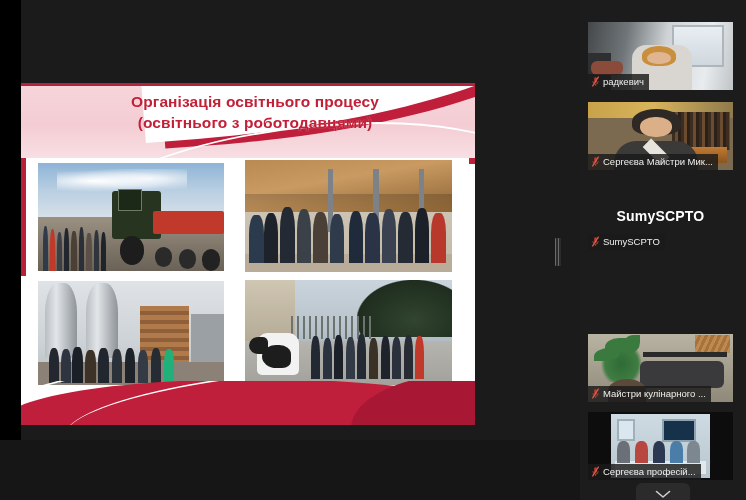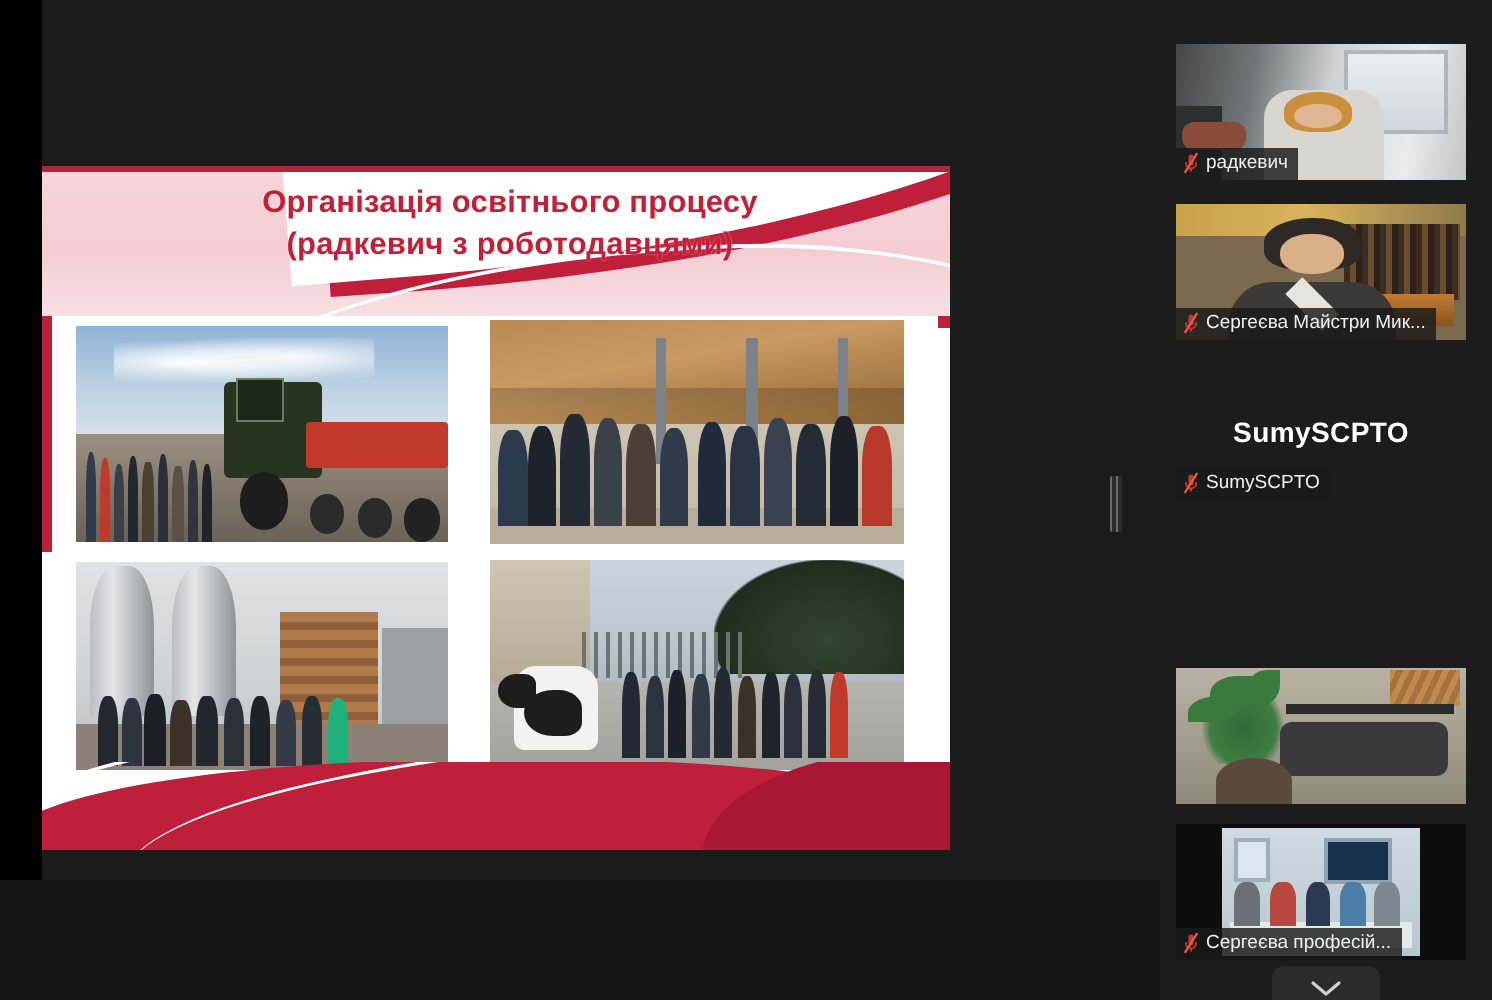--- a/index.html
+++ b/index.html
@@ -301,21 +301,21 @@
       <div class="slide-redright"></div>
 
       <div class="slide-header">
         <div class="hdr-swoosh2"></div>
         <div class="hdr-swoosh3"></div>
         <div class="hdr-curve"></div>
       </div>
 
       <div class="slide-title">
         <div>Організація освітнього процесу</div>
-        <div>(радкевич з роботодавцями)</div>
+        <div>(освітнього з роботодавцями)</div>
       </div>
 
       <div class="photos">
 
         <div class="ph ph-tl">
           <div class="p1-sky"></div>
           <div class="p1-clouds"></div>
           <div class="p1-ground"></div>
           <div class="p1-tract"></div>
           <div class="p1-tcab"></div>
@@ -492,20 +492,31 @@
         <div class="cu-wall"></div>
         <div class="cu-board"></div>
         <div class="cu-plant"></div>
         <div class="cu-leaf" style="left:12%;top:6%;width:16%;height:22%"></div>
         <div class="cu-leaf" style="left:24%;top:2%;width:12%;height:26%"></div>
         <div class="cu-leaf" style="left:4%;top:20%;width:18%;height:20%"></div>
         <div class="cu-shelf"></div>
         <div class="cu-dark"></div>
         <div class="cu-head"></div>
       </div>
+      <div class="tile-label">
+        <span class="mic-muted">
+          <svg width="9" height="11" viewBox="0 0 9 11">
+              <path d="M4.5 1.2a1.3 1.3 0 0 1 1.3 1.3v3a1.3 1.3 0 0 1-2.6 0v-3A1.3 1.3 0 0 1 4.5 1.2z" fill="#c0392b"></path>
+              <path d="M2 5.1v.6a2.5 2.5 0 0 0 5 0v-.6" stroke="#c0392b" stroke-width="1" fill="none"></path>
+              <path d="M4.5 8.2v1.6" stroke="#c0392b" stroke-width="1"></path>
+              <path d="M7.6 0.6 1.4 10.4" stroke="#e05a4a" stroke-width="1.2"></path>
+            </svg>
+        </span>
+        <span>Майстри кулінарного ...</span>
+      </div>
     </div>
 
     <div class="tile" style="top:412px;height:68px;background:#0d0d0d">
       <div class="v-state">
         <div class="st-inner">
           <div class="st-wall"></div>
           <div class="st-win"></div>
           <div class="st-board"></div>
           <div class="st-table"></div>
           <div class="st-p" style="left:6%;background:#6b6f78"></div>

